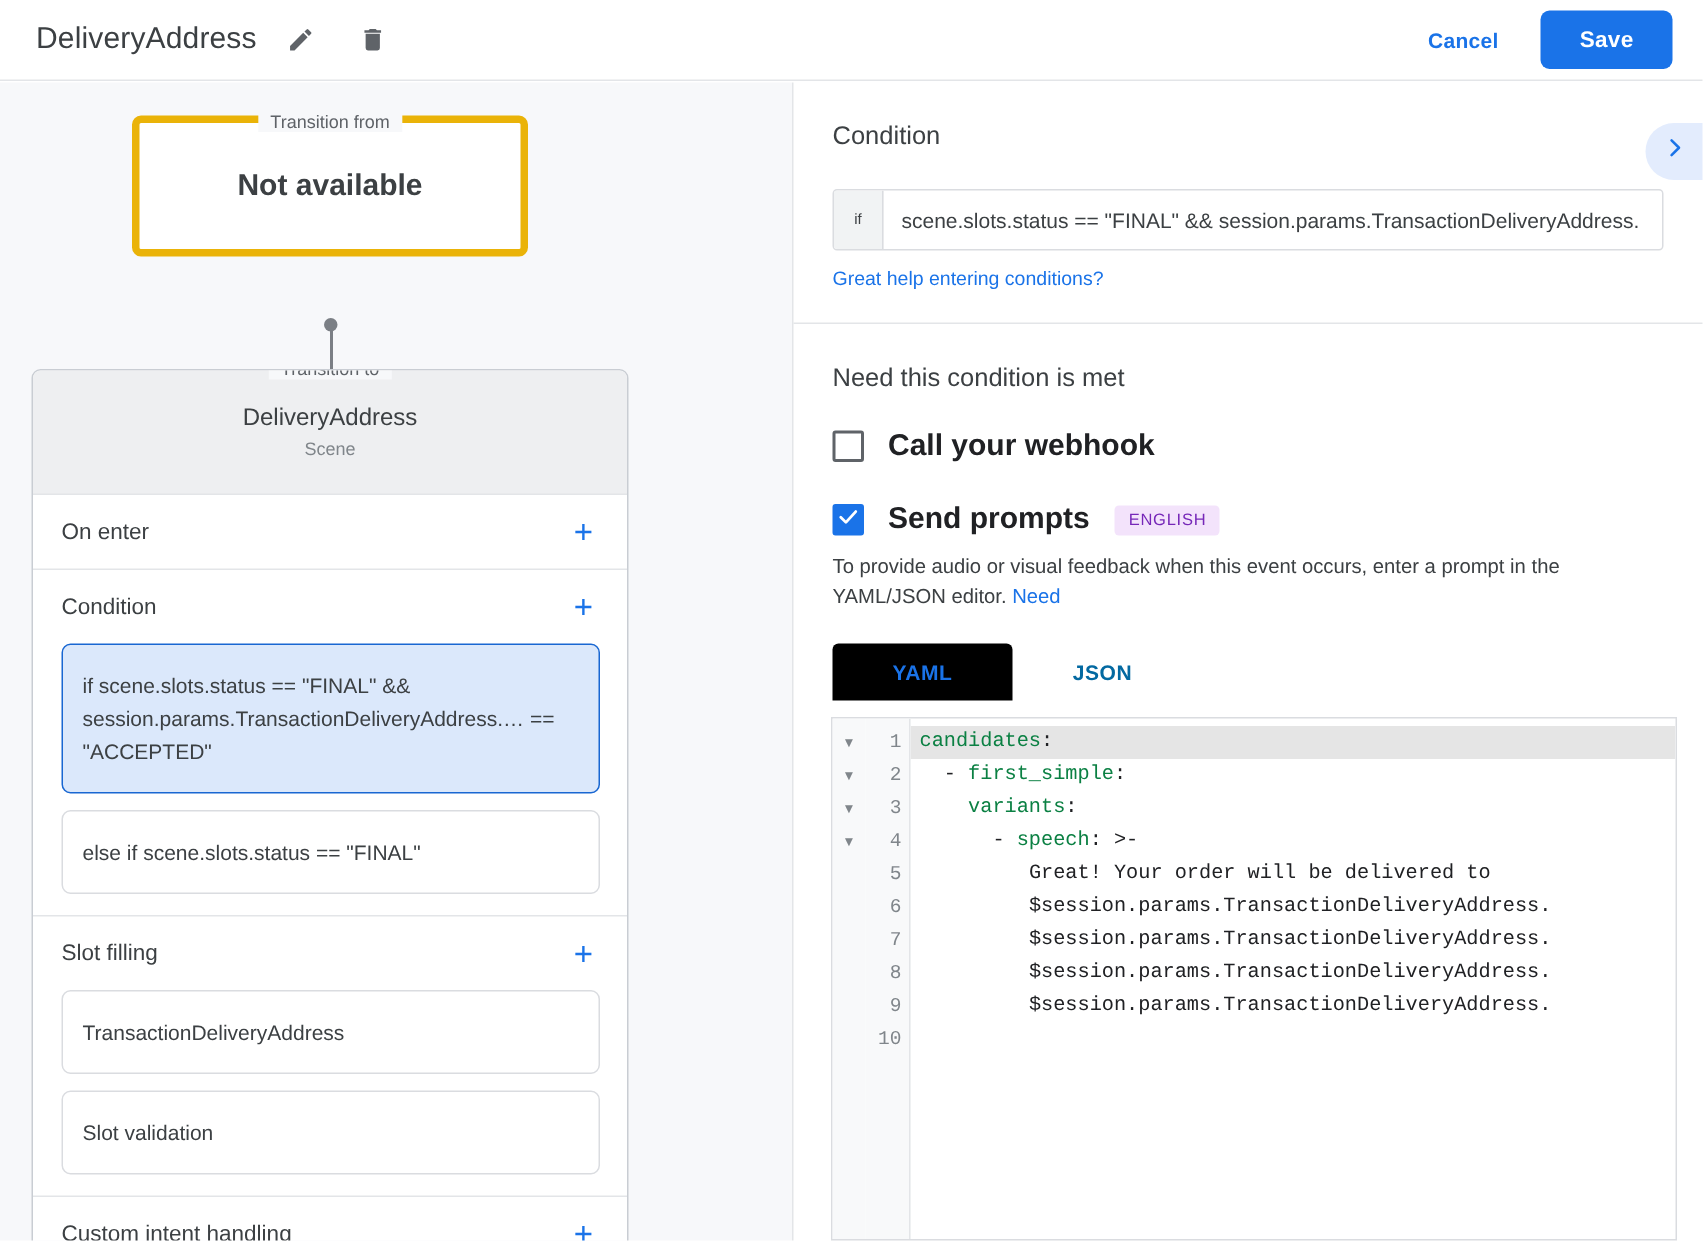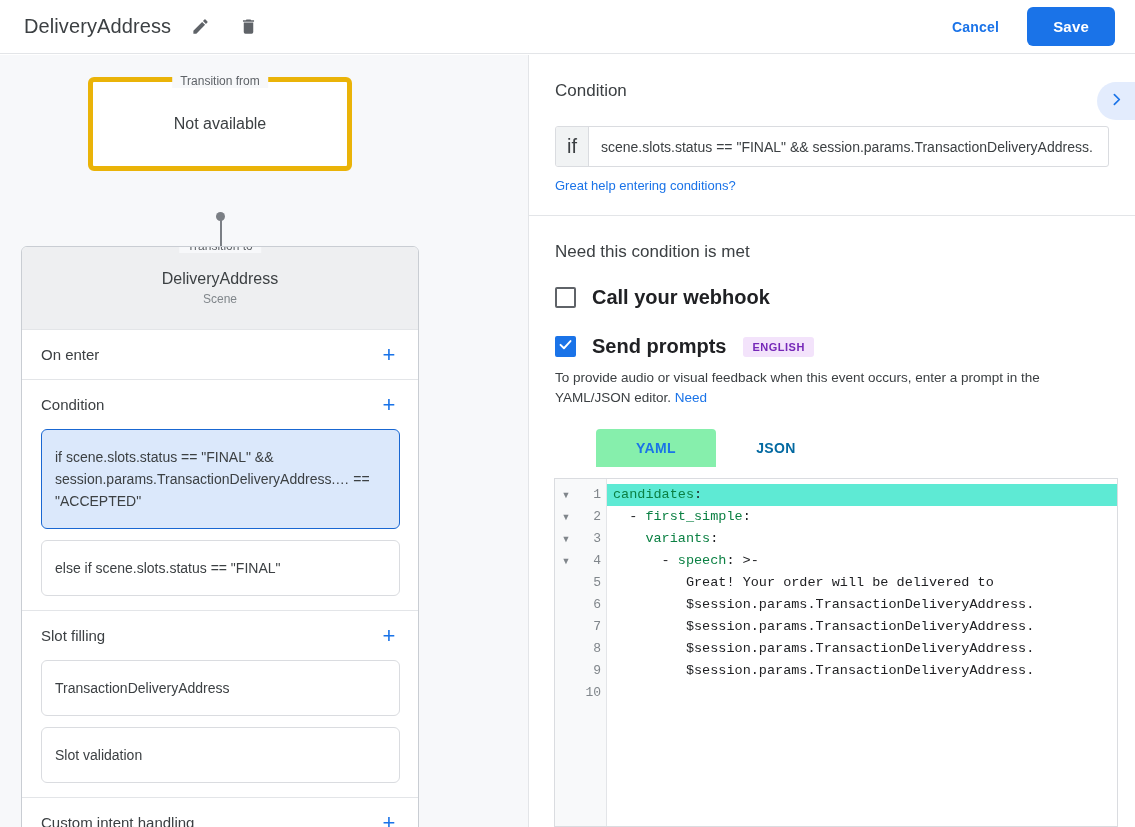--- a/index.html
+++ b/index.html
@@ -58,21 +58,21 @@
   .fieldbox .legend {
     position: absolute; top: -8px; left: 50%; transform: translateX(-50%);
     background: #f7f8fa; padding: 0 8px; font-size: 12px; color: #5f6368;
     white-space: nowrap;
   }
   #transition-from {
     left: 88px; top: 22px; width: 264px; height: 94px;
   }
   #transition-from .inner {
     display: flex; align-items: center; justify-content: center;
-    height: 100%; font-size: 16px; color: #3c4043;
+    height: 100%; font-size: 20px; color: #3c4043; font-weight: bold;
   }
 
   
   .connector { position: absolute; left: 214px; top: 105px; width: 12px; height: 120px; }
   .conn-dot {
     position: absolute; left: 2px; top: 52px; width: 9px; height: 9px;
     border-radius: 50%; background: #7b7f85;
   }
   .conn-line {
     position: absolute; left: 6px; top: 58px; width: 1.5px; height: 54px; background: #7b7f85;
@@ -136,21 +136,21 @@
     display: flex; align-items: center; justify-content: center; cursor: pointer;
   }
 
   .cond-row {
     margin: 25px 26px 0 26px; display: flex; align-items: stretch;
     border: 1px solid #dadce0; border-radius: 3px; overflow: hidden;
     height: 41px; background: #fff;
   }
   .cond-if {
     width: 33px; background: #f1f3f4; display: flex; align-items: center;
-    justify-content: center; font-size: 20px; color: #3c4043;
+    justify-content: center; font-size: 10px; color: #3c4043;
     border-right: 1px solid #dadce0; flex: none;
   }
   .cond-input {
     flex: 1; border: none; outline: none; padding: 0 12px;
     font-size: 14px; color: #3c4043; font-family: "Liberation Sans", sans-serif;
     background: transparent;
   }
   .helplink {
     display: inline-block; margin: 11px 26px 22px 26px;
     font-size: 13px; color: #1a73e8; text-decoration: none; cursor: pointer;
@@ -161,37 +161,37 @@
     width: 21px; height: 21px; border: 2px solid #5f6368; border-radius: 2px;
     background: #fff; flex: none; cursor: pointer;
   }
   .cbox.checked {
     background: #1a73e8; border-color: #1a73e8;
     display: flex; align-items: center; justify-content: center;
   }
   .check-label { font-size: 20px; font-weight: bold; color: #202124; margin-left: 16px; }
   .lang-badge {
     margin-left: 17px; background: #f3e3fb; color: #7627b8;
-    font-size: 11px; font-weight: bold; letter-spacing: .5px;
+    font-size: 11px; font-weight: normal; letter-spacing: .5px;
     padding: 4px 9px; border-radius: 3px;
   }
   .hint {
     margin: 10px 26px 0 26px; font-size: 13.5px; color: #3c4043;
     line-height: 20px; max-width: 565px;
   }
   .hint a { color: #1a73e8; text-decoration: none; cursor: pointer; }
 
   
   .tabs { display: flex; margin: 21px 26px 0 26px; }
   .tab {
     font-size: 14px; font-weight: 600; color: #0369a1; letter-spacing: .4px;
     padding: 11px 0; width: 120px; text-align: center; cursor: pointer;
     border-radius: 4px 4px 0 0;
   }
-  .tab.active { color: #1a73e8; background: #86efac; margin-left: 41px; }
+  .tab.active { color: #1a73e8; background: #000000; }
 
   
   .editor {
     position: absolute; left: 554px; top: 478px; width: 564px; height: 349px;
     border: 1px solid #dadce0; border-top: 1px solid #dadce0;
     background: #fff; overflow: hidden; display: flex;
   }
   .fold-col {
     width: 22px; background: #f8f9fa; padding-top: 5px; flex: none;
   }
@@ -208,21 +208,21 @@
     font-family: "Liberation Mono", monospace; padding-right: 5px;
   }
   .code {
     flex: 1; padding-top: 5px; overflow: hidden; position: relative;
   }
   .cline {
     height: 22px; line-height: 22px; font-size: 13.5px;
     font-family: "Liberation Mono", monospace; color: #202124;
     white-space: pre; padding-left: 6px;
   }
-  .cline.hl { background: #5eead4; }
+  .cline.hl { background: #e5e5e5; }
   .k { color: #0b8043; }
   .p { color: #202124; }
 </style>
 </head>
 <body>
 
 <div class="appbar">
   <div class="app-title">DeliveryAddress</div>
 
   <div class="icon-btn">

